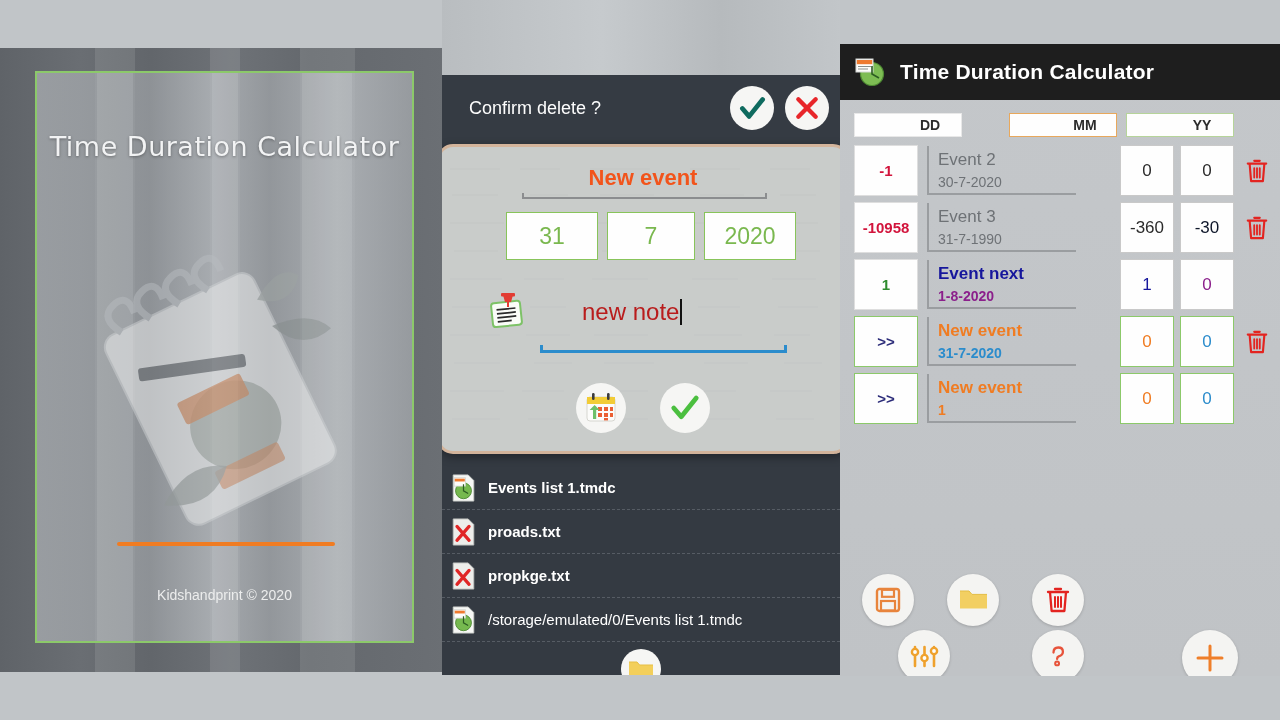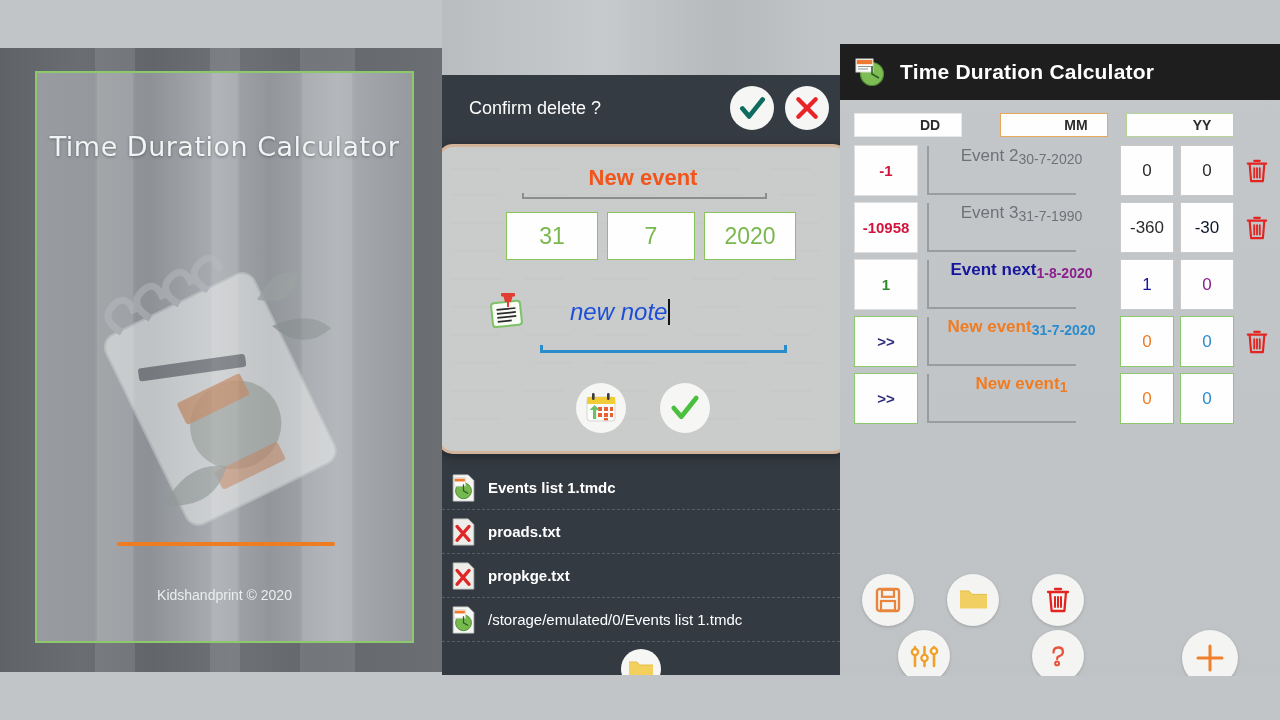--- a/index.html
+++ b/index.html
@@ -83,21 +83,21 @@
   .date-box{
     width:90px;height:46px;background:#fefefe;border:1.5px solid #88c45a;
     display:flex;align-items:center;justify-content:center;
     color:#7ab84f;font-size:23px;
   }
   .date-box.w2{width:86px;}
 
   .note-row{position:absolute;top:145px;left:48px;right:22px;display:flex;align-items:center;}
   .note-ic{width:40px;height:40px;flex:0 0 auto;}
   .note-val{
-    margin-left:42px;color:#1d4ed8;font-size:24px;position:relative;font-style:italic;
+    margin-left:54px;color:#b91c1c;font-size:24px;position:relative;
   }
   .caret{display:inline-block;width:2px;height:26px;background:#111;
     vertical-align:-5px;margin-left:1px;}
   .note-rule{
     position:absolute;left:100px;width:247px;top:203px;height:3px;background:#2b8ccc;
   }
   .note-rule:before,.note-rule:after{
     content:"";position:absolute;top:-5px;width:3px;height:8px;background:#2b8ccc;
   }
   .note-rule:before{left:0;} .note-rule:after{right:0;}
@@ -126,32 +126,32 @@
   .app-ic{width:34px;height:30px;flex:0 0 auto;margin-right:12px;}
   .app-title{color:#fff;font-size:21px;font-weight:bold;letter-spacing:.2px;}
 
   .hdr{display:flex;align-items:center;height:30px;margin-top:10px;padding:0 0 0 14px;}
   .hcell{
     height:22px;background:#fefefe;display:flex;align-items:center;justify-content:center;
     font-size:14px;font-weight:bold;color:#2c2c2c;padding-left:44px;
   }
   .h-dd{width:62px;border:1px solid #e8e8e8;}
   .h-spacer{flex:1;}
-  .h-mm{width:62px;border:1.5px solid #e8a85c;margin-right:18px;}
+  .h-mm{width:62px;border:1.5px solid #e8a85c;margin-right:9px;}
   .h-yy{width:62px;border:1.5px solid #b6d49a;}
   .h-trash-pad{width:46px;}
 
   .rows{padding:4px 0 0 14px;}
   .row{display:flex;align-items:center;height:53px;margin-bottom:4px;}
   .dd{
     width:62px;height:49px;background:#fefefe;display:flex;align-items:center;justify-content:center;
     font-size:15px;font-weight:bold;flex:0 0 auto;
   }
   .info{flex:1;margin-left:9px;height:49px;border-left:2px solid #9a9da0;
-        box-sizing:border-box;display:flex;flex-direction:row;
+        padding-left:9px;box-sizing:border-box;display:flex;flex-direction:column;
         justify-content:center;position:relative;}
   .info:after{content:"";position:absolute;left:0;right:38px;bottom:0;height:2px;background:#9a9da0;}
   .ename{font-size:17px;line-height:19px;}
   .edate{font-size:14px;line-height:17px;margin-top:5px;}
   .num{
     width:52px;height:49px;background:#fefefe;display:flex;align-items:center;justify-content:center;
     font-size:17px;flex:0 0 auto;margin-left:6px;
   }
   .trash-cell{width:46px;display:flex;align-items:center;justify-content:center;flex:0 0 auto;}
 

